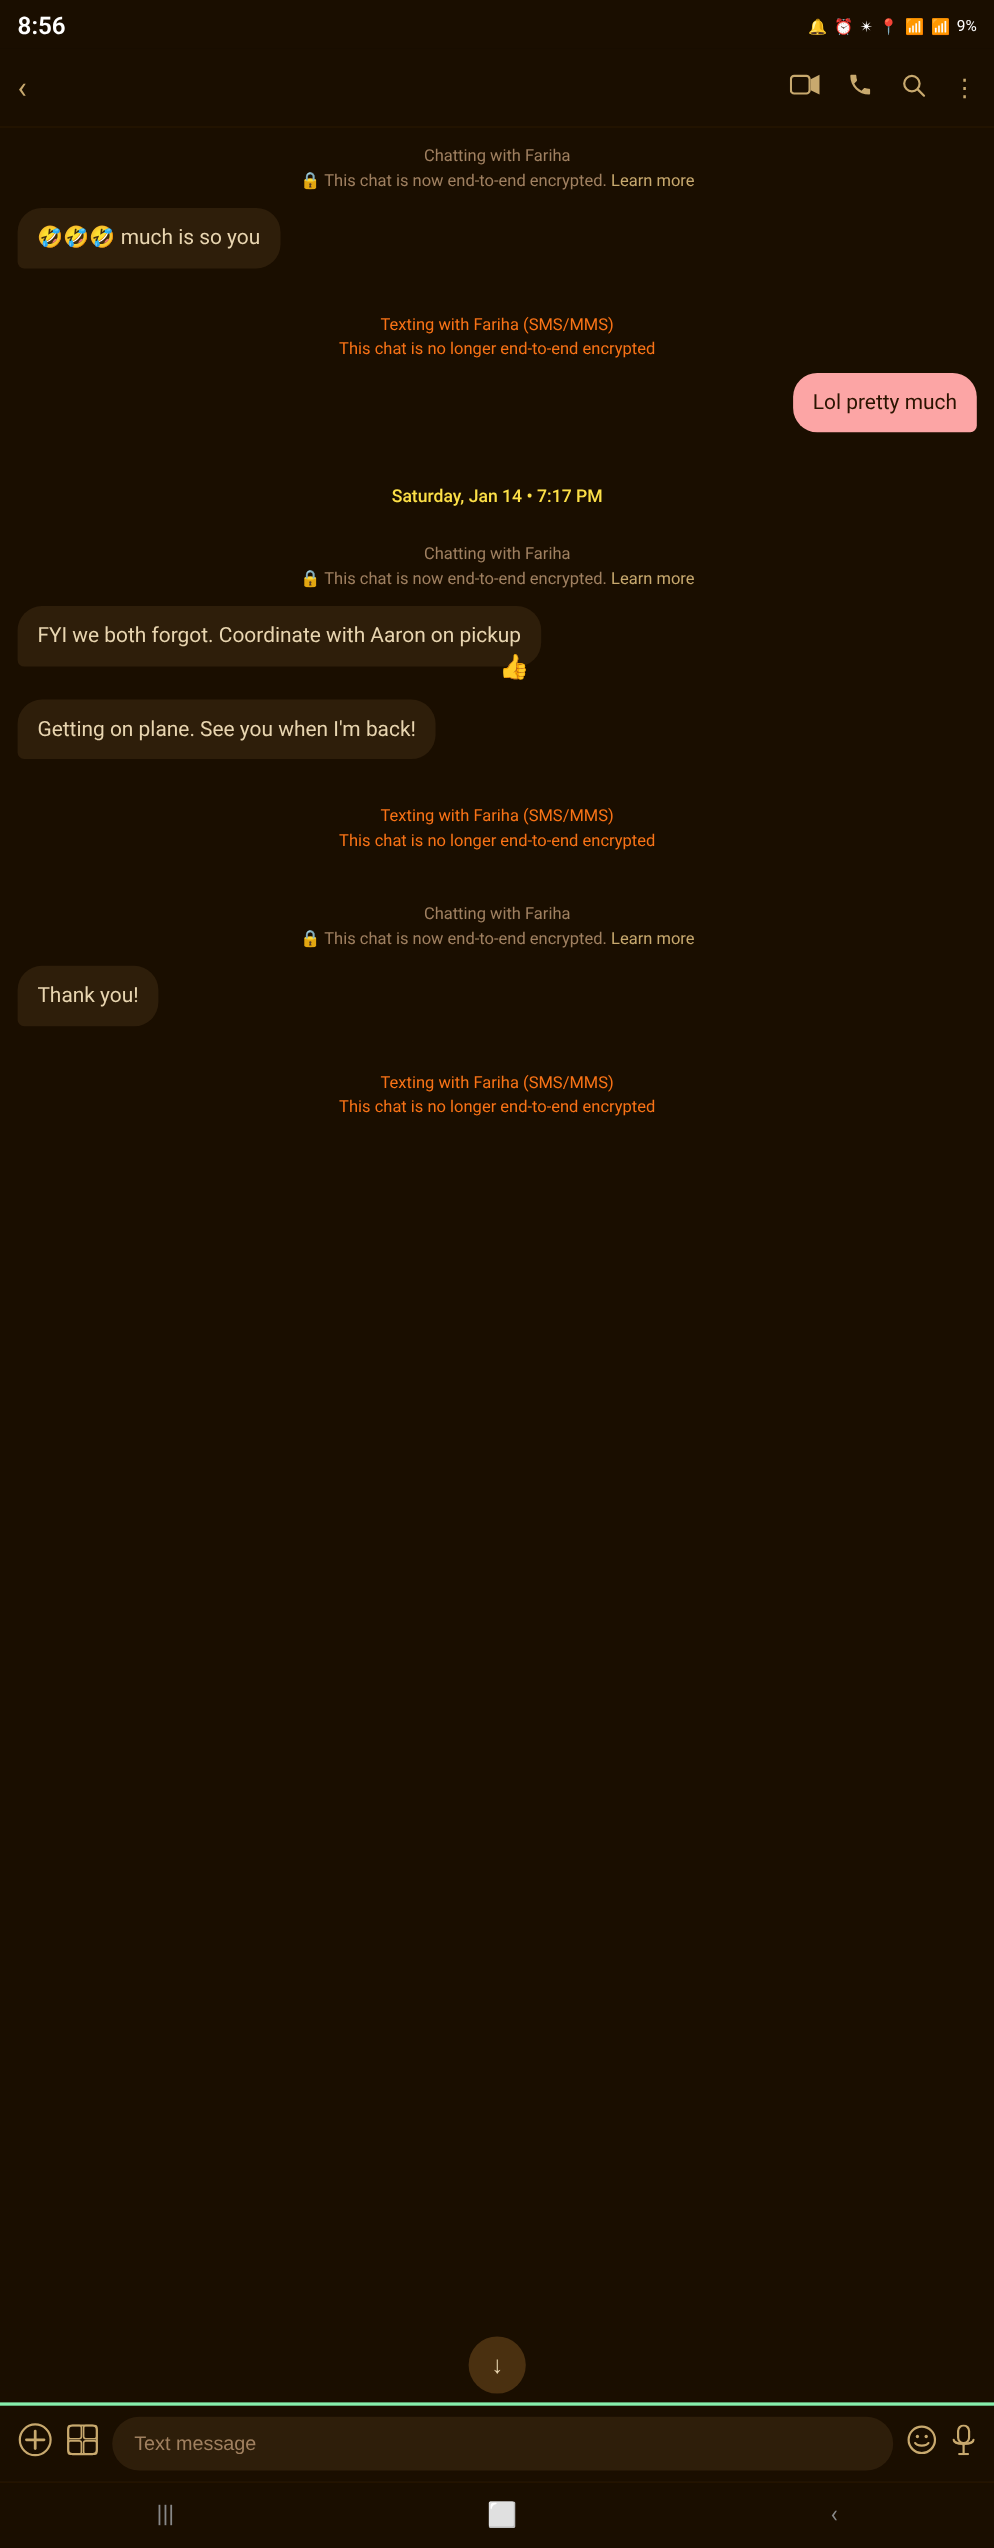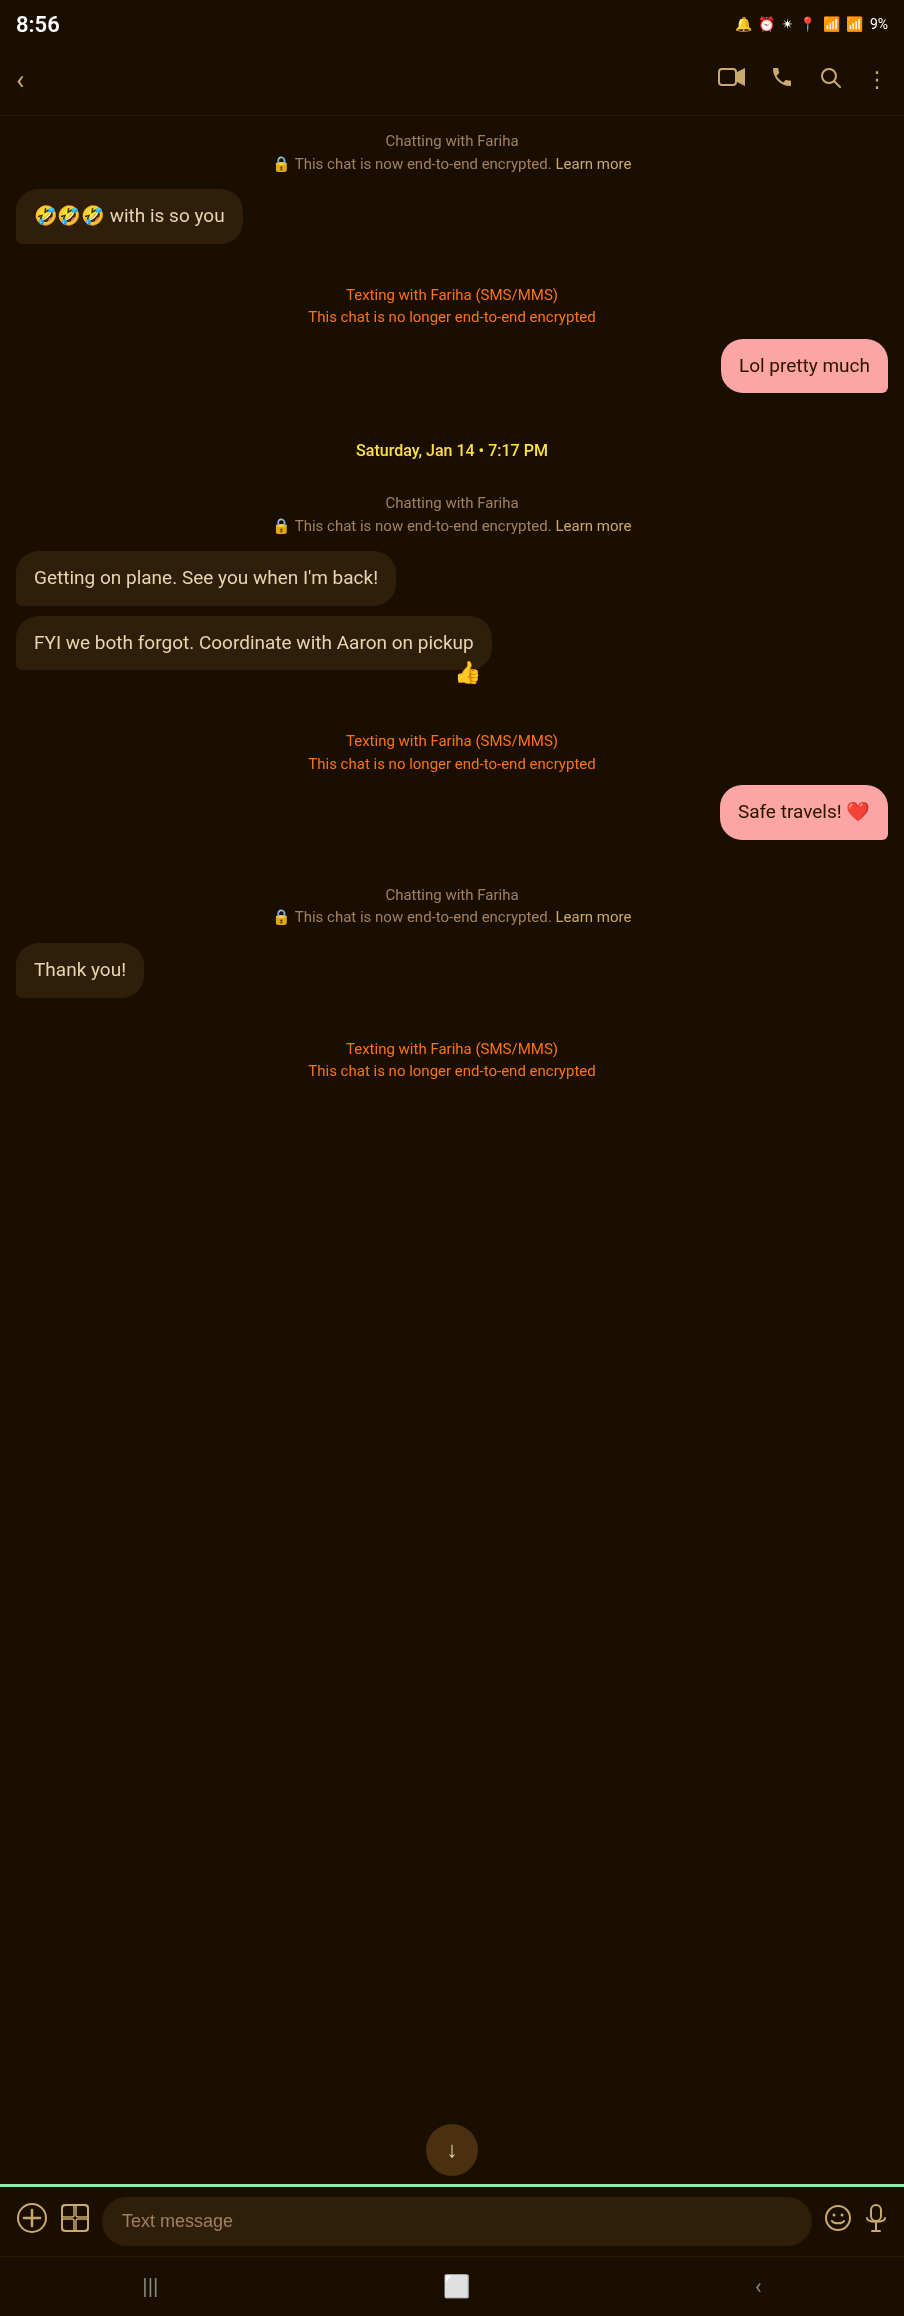--- a/index.html
+++ b/index.html
@@ -256,21 +256,21 @@
   <div class="encryption-notice">
     <div>Chatting with Fariha</div>
     <div>
       <span>🔒</span>
       <span>This chat is now end-to-end encrypted.</span>
       <a class="learn-more" href="#">Learn more</a>
     </div>
   </div>
 
   <div class="message-row received">
-    <div class="bubble received">🤣🤣🤣 with is so you</div>
+    <div class="bubble received">🤣🤣🤣 much is so you</div>
   </div>
 
   <div class="spacer"></div>
 
   <div class="sms-notice">
     <div>Texting with Fariha (SMS/MMS)</div>
     <div>This chat is no longer end-to-end encrypted</div>
   </div>
 
   <div class="message-row sent">
@@ -284,40 +284,37 @@
   <div class="encryption-notice">
     <div>Chatting with Fariha</div>
     <div>
       <span>🔒</span>
       <span>This chat is now end-to-end encrypted.</span>
       <a class="learn-more" href="#">Learn more</a>
     </div>
   </div>
 
   <div class="message-row received">
-    <div class="bubble received">Getting on plane. See you when I'm back!</div>
-  </div>
-
-  <div class="message-row received">
     <div class="bubble received" style="position:relative; margin-bottom: 20px;">
       <span>FYI we both forgot. Coordinate with Aaron on pickup</span>
       <span class="reaction">👍</span>
     </div>
   </div>
 
+  <div class="message-row received">
+    <div class="bubble received">Getting on plane. See you when I'm back!</div>
+  </div>
+
   <div class="spacer"></div>
 
   <div class="sms-notice">
     <div>Texting with Fariha (SMS/MMS)</div>
     <div>This chat is no longer end-to-end encrypted</div>
   </div>
 
-  <div class="message-row sent">
-    <div class="bubble sent">Safe travels! ❤️</div>
-  </div>
 
   <div class="spacer"></div>
 
   <div class="encryption-notice">
     <div>Chatting with Fariha</div>
     <div>
       <span>🔒</span>
       <span>This chat is now end-to-end encrypted.</span>
       <a class="learn-more" href="#">Learn more</a>
     </div>

